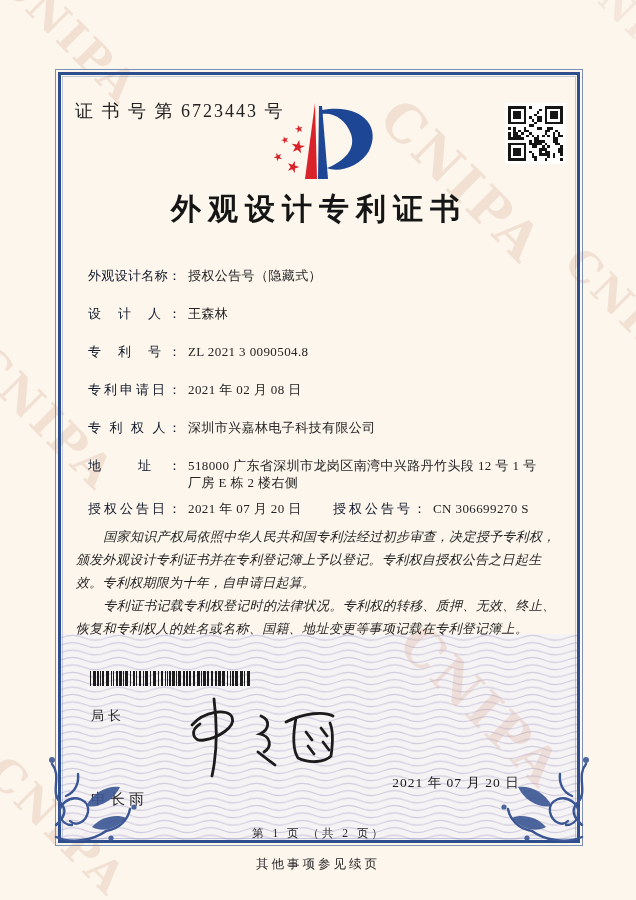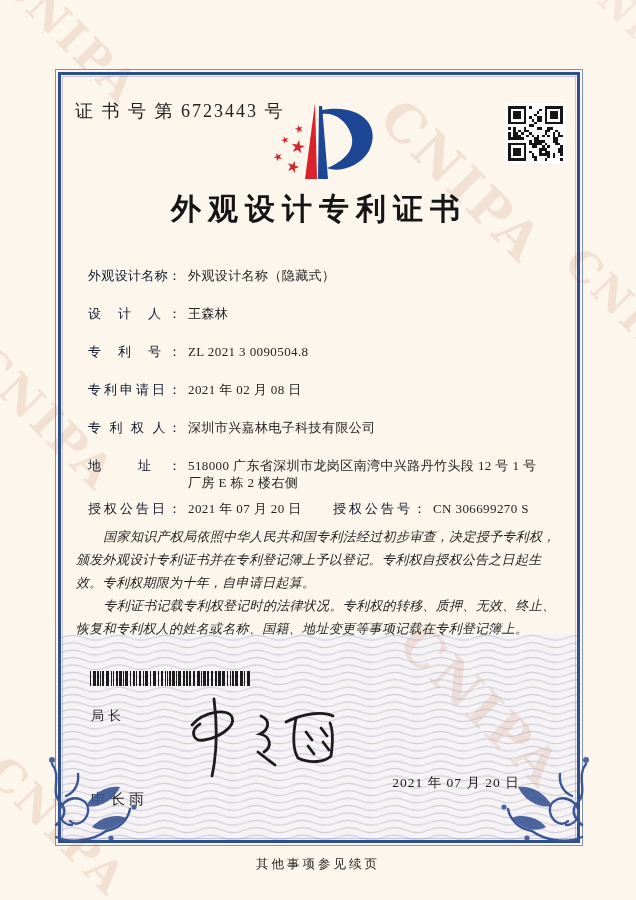--- a/index.html
+++ b/index.html
@@ -260,21 +260,21 @@
               <rect x="1" y="15" width="5" height="5" fill="#fff"></rect>
               <rect x="2" y="16" width="3" height="3" fill="#151515"></rect>
             </svg>
           </div>
 
         <div class="title">外观设计专利证书</div>
 
         <div class="fields">
           <div class="frow">
             <span class="flabel">外观设计名称：</span>
-            <span class="fvalue">外观设计名称（隐藏式）</span>
+            <span class="fvalue">授权公告号（隐藏式）</span>
           </div>
           <div class="frow">
             <span class="flabel">设 计 人：</span>
             <span class="fvalue">王森林</span>
           </div>
           <div class="frow">
             <span class="flabel">专 利 号：</span>
             <span class="fvalue">ZL 2021 3 0090504.8</span>
           </div>
           <div class="frow">
@@ -368,20 +368,21 @@
             <path d="M120,29 C138,20 158,18 167,23"></path>
             <path d="M130,25 C127,41 127,57 132,65 C144,71 159,69 165,63 C167,49 167,37 164,30"></path>
             <path d="M140,39 L146,47"></path>
             <path d="M155,35 L161,43"></path>
             <path d="M142,53 L148,61"></path>
             <path d="M157,49 L163,57"></path>
           </svg>
         </div>
 
         <div class="issue-date">2021 年 07 月 20 日</div>
+        <div class="page-info">第 1 页 （共 2 页）</div>
       </div>
     </div>
 
     <svg class="corner bl" viewBox="0 0 106 106">
       <g fill="none" stroke="#3b5694" stroke-width="2.4" stroke-linecap="round">
         <path d="M10,16 C20,28 8,44 18,54 C26,62 22,70 14,77"></path>
         <path d="M14,89 C30,96 52,92 64,83"></path>
         <path d="M30,77 C18,77 13,62 23,54 C33,46 48,52 46,64 C44,74 34,79 28,73"></path>
         <path d="M64,83 C77,81 86,72 88,61"></path>
         <path d="M24,48 C34,44 37,34 36,26"></path>

